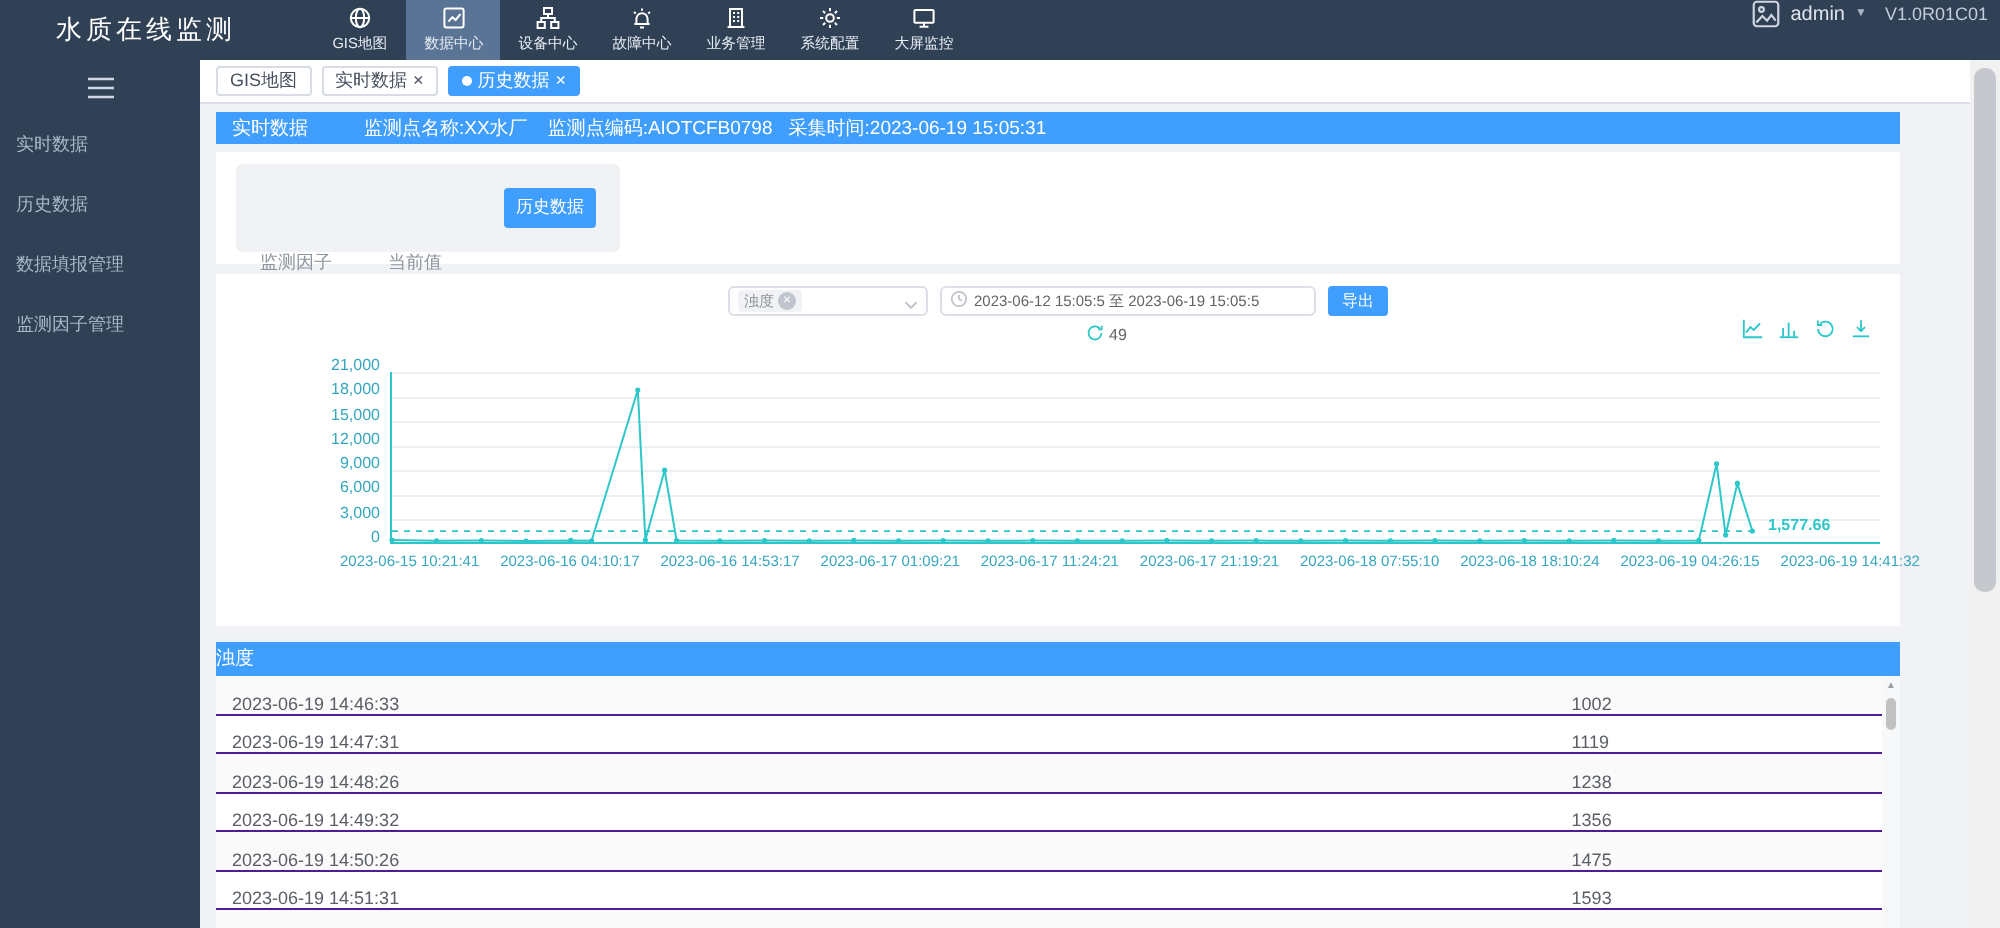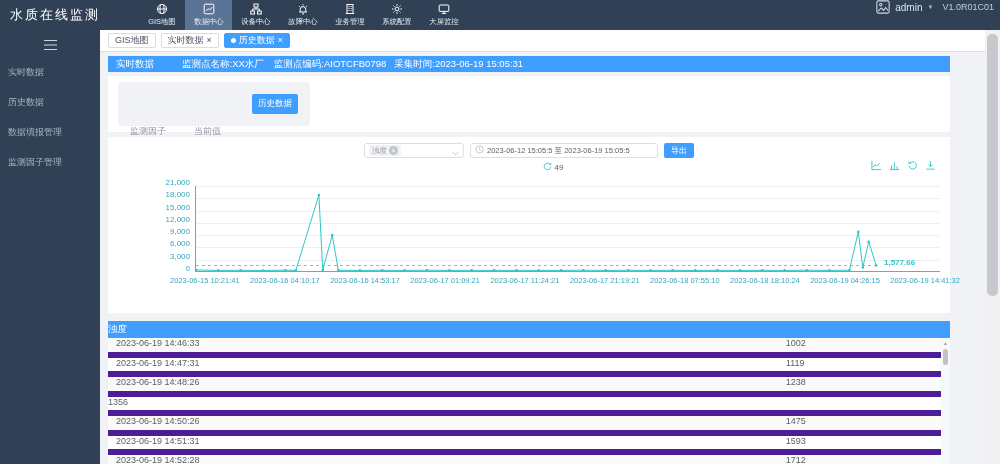--- a/index.html
+++ b/index.html
@@ -1,21 +1,21 @@
 <!DOCTYPE html>
 <html><head>
 <meta charset="utf-8">
 <style>
   * { margin:0; padding:0; box-sizing:border-box; }
   html,body { width:1000px; height:464px; overflow:hidden; }
   body { font-family:"Liberation Sans", sans-serif; background:#f0f2f5; position:relative; }
 
   
   .topbar { position:absolute; left:0; top:0; width:1000px; height:30px; background:#304156; display:flex; align-items:center; z-index:5; }
-  .app-title { color:#ffffff; font-size:13px; letter-spacing:2px; margin-left:10px; width:118px; white-space:nowrap; }
+  .app-title { color:#ffffff; font-size:13px; letter-spacing:2px; margin-left:28px; width:118px; white-space:nowrap; }
   .nav { display:flex; height:30px; margin-left:10px; }
   .nav-item { width:47px; height:30px; display:flex; flex-direction:column; align-items:center; justify-content:center; cursor:pointer; color:#e8edf4; }
   .nav-item.active { background:#5a7496; }
   .nav-item svg { width:12px; height:12px; display:block; }
   .nav-label { font-size:8px; white-space:nowrap; margin-top:1px; transform:scale(.92); }
   .topbar-right { position:absolute; right:6px; top:0; height:14px; display:flex; align-items:center; gap:5px; color:#dfe4ec;justify-content:flex-end; }
   .avatar { width:14px; height:14px; }
   .user-name { font-size:10px; }
   .caret { font-size:6px; color:#aab6c6; }
   .version { font-size:9px; color:#c3cbd8; margin-left:4px; }
@@ -69,21 +69,21 @@
           background-image:repeating-linear-gradient(to bottom, #edf0f3 0, #edf0f3 1px, transparent 1px, transparent 12.29px); }
   .plot svg { position:absolute; left:0; top:0; width:745px; height:86px; overflow:visible; }
   .end-label { position:absolute; left:688px; top:72px; font-size:8px; color:#2ec7c9; white-space:nowrap;font-weight:bold; }
   .xlabels { position:absolute; left:62px; top:139px; width:790px; display:flex; justify-content:space-between; }
   .xlabels span { font-size:7.5px; color:#35a6bd; white-space:nowrap; }
 
   
   .table-panel { width:842px; height:147px; background:#fff; margin-top:8px; position:relative; overflow:hidden; }
   .thead { display:flex; height:17px; background:#409eff; color:#fff; font-size:9.5px; align-items:center; }
   .th-time { width:80.5%; padding-left:8px; } .th-val { flex:1; }
-  .trow { display:flex; height:19.5px; align-items:flex-start; font-size:9px; color:#5a5e66; border-bottom:6px solid #4c1d95; background:#fff; }
+  .trow { display:flex; height:19.5px; align-items:flex-end; font-size:9px; color:#5a5e66; border-bottom:1px solid #4c1d95; background:#fff; }
   .trow:nth-child(even) { background:#fafafa; }
   .td-time { width:80.5%; padding-left:8px; } .td-val { flex:1; }
   .tbl-scroll { position:absolute; right:0; top:17px; bottom:0; width:9px; background:#f7f8fa; }
   .tbl-scroll .arrow { display:block; text-align:center; font-size:5px; color:#9aa0a6; margin-top:2px; }
   .tbl-scroll .thumb { width:5px; height:16px; background:#c1c1c1; border-radius:3px; margin:3px auto 0 auto; }
 
   
   .page-scroll { position:absolute; left:985px; top:30px; width:15px; height:434px; background:#f1f1f1; z-index:6; }
   .page-scroll .thumb { position:absolute; left:2px; top:4px; width:11px; height:262px; background:#c5c9cd; border-radius:5px; }
 </style>
@@ -348,20 +348,21 @@
         </div>
       <div class="trow">
           <span class="td-time">2023-06-19 14:47:31</span>
           <span class="td-val">1119</span>
         </div>
       <div class="trow">
           <span class="td-time">2023-06-19 14:48:26</span>
           <span class="td-val">1238</span>
         </div>
       <div class="trow">
+          <span class="td-time">2023-06-19 14:49:32</span>
           <span class="td-val">1356</span>
         </div>
       <div class="trow">
           <span class="td-time">2023-06-19 14:50:26</span>
           <span class="td-val">1475</span>
         </div>
       <div class="trow">
           <span class="td-time">2023-06-19 14:51:31</span>
           <span class="td-val">1593</span>
         </div>

